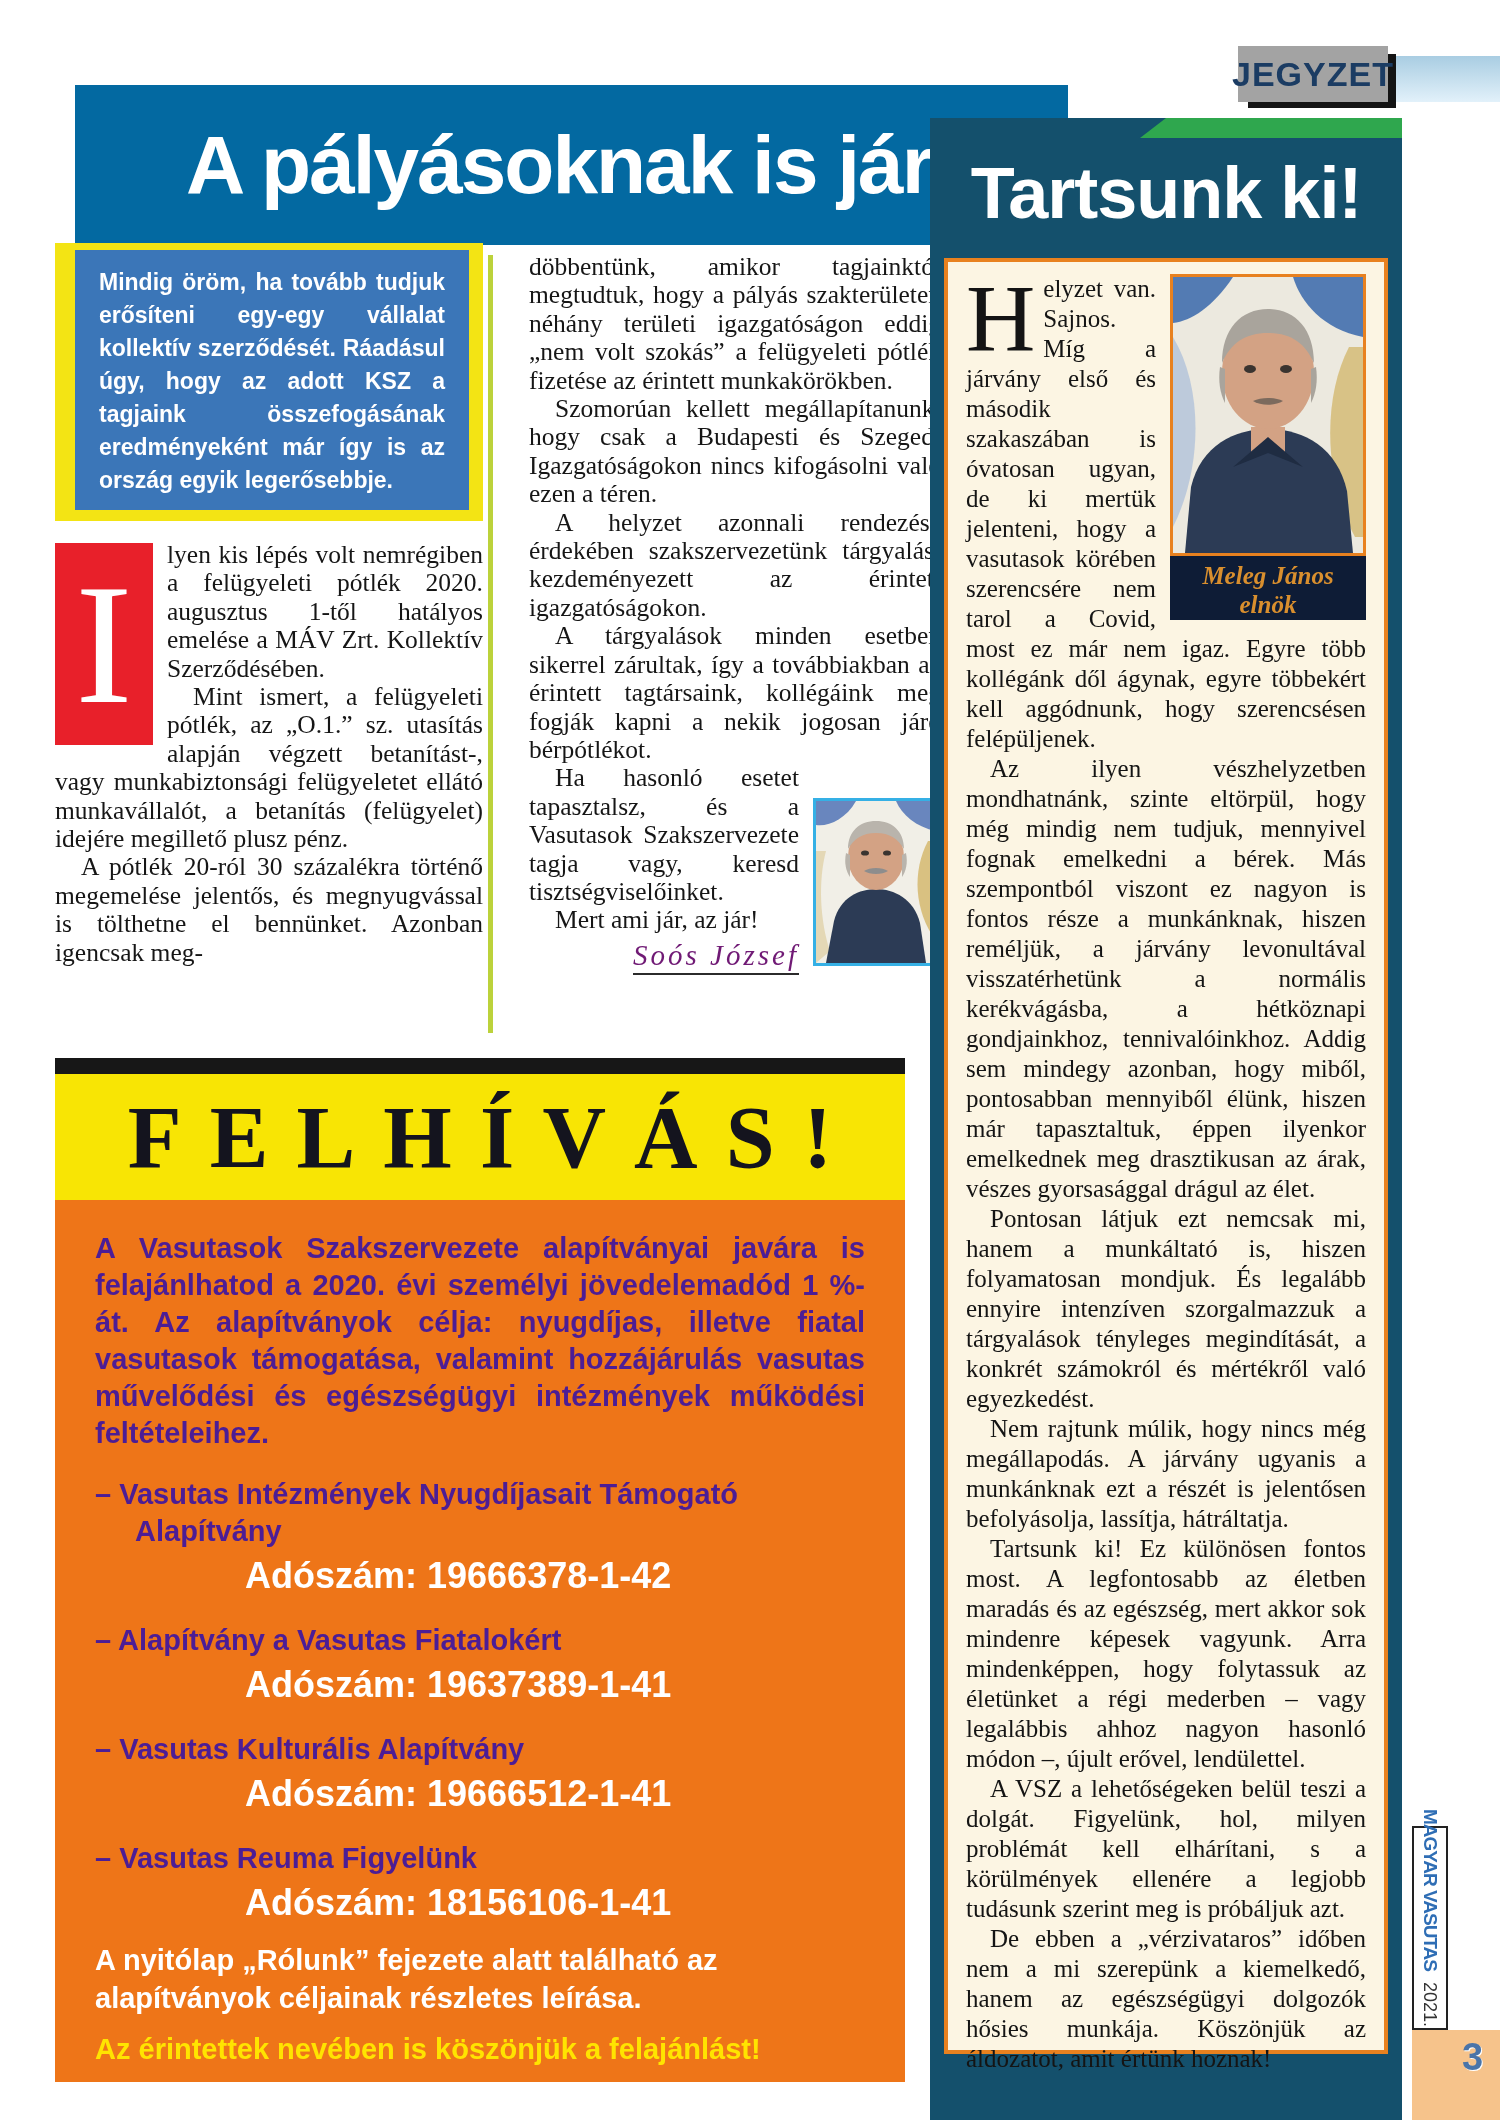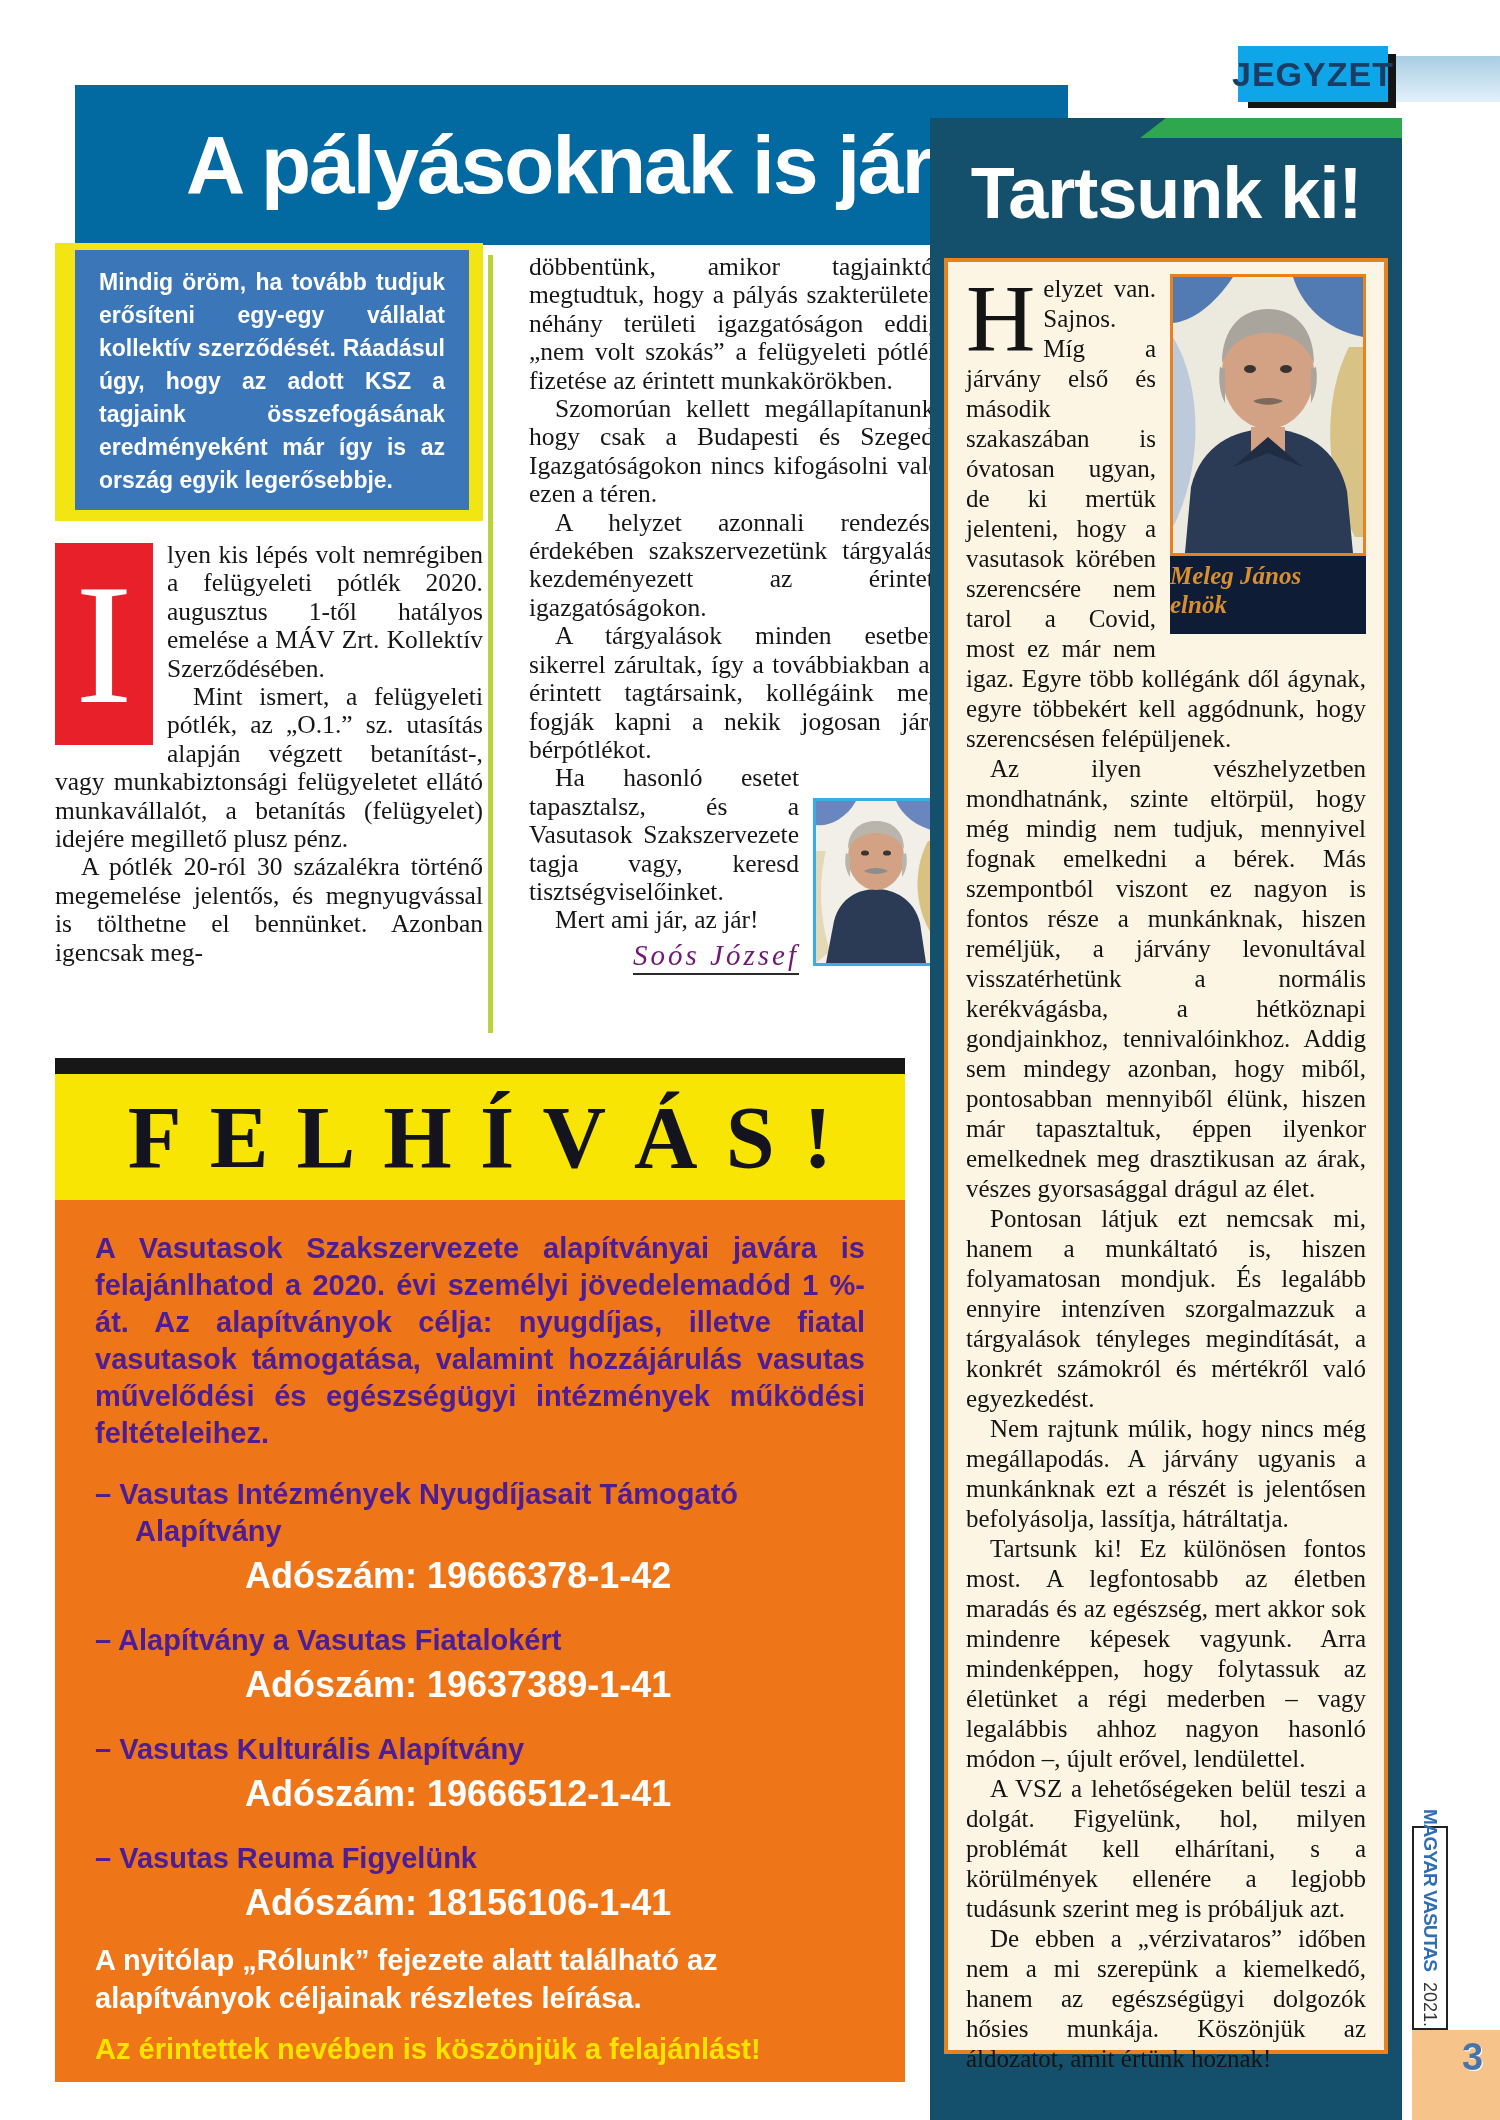--- a/index.html
+++ b/index.html
@@ -4,21 +4,21 @@
 <style>
   * { margin:0; padding:0; box-sizing:border-box; }
   html,body { background:#ffffff; }
   .page { position:relative; width:1500px; height:2120px; background:#fff; overflow:hidden;
           font-family:"Liberation Serif", serif; color:#1a1a1a; }
 
   
   .jegyzet-bar { position:absolute; left:1238px; top:56px; width:262px; height:46px;
                  background:linear-gradient(180deg,#a9cde2,#e2f1fa); }
   .jegyzet-shadow { position:absolute; left:1248px; top:54px; width:148px; height:54px; background:#141414; }
-  .jegyzet-box { position:absolute; left:1238px; top:46px; width:150px; height:56px; background:#0ea5e9;
+  .jegyzet-box { position:absolute; left:1238px; top:46px; width:150px; height:56px; background:#a3a3a3;
                  display:flex; align-items:center; justify-content:center; }
   .jegyzet-box span { font-family:"Liberation Sans",sans-serif; font-weight:900; font-size:34px;
                       color:#1b3c63; letter-spacing:1px; }
 
   
   .main-title { position:absolute; left:75px; top:85px; width:993px; height:160px; background:#0369a1;
                 display:flex; align-items:center; justify-content:center; }
   .main-title span { font-family:"Liberation Sans",sans-serif; font-weight:900; font-size:82px;
                      color:#ffffff; letter-spacing:-2px; white-space:nowrap; }
 
@@ -72,21 +72,21 @@
   .right-title span { font-family:"Liberation Sans",sans-serif; font-weight:900; font-size:72px;
                       color:#ffffff; letter-spacing:-1px; white-space:nowrap; }
   .cream { position:absolute; left:944px; top:258px; width:444px; height:1796px; background:#fcf5e3;
            border:4px solid #e8811f; padding:12px 18px; font-size:25px; line-height:30px;
            text-align:justify; color:#141414; }
   .cream p.ind { text-indent:24px; }
   .meleg-block { float:right; width:196px; margin:0 0 6px 14px; }
   .meleg-photo { width:196px; height:282px; border:3px solid #e8811f; background:#ece9df; }
   .meleg-photo svg { display:block; width:100%; height:100%; }
   .meleg-caption { background:#0e1c36; color:#d98f2e; font-style:italic; font-weight:bold;
-                   font-size:25px; line-height:29px; padding:5px 0 15px;
+                   text-align:center; font-size:25px; line-height:29px; padding:5px 0 1px;
                    font-family:"Liberation Serif",serif; }
   .dropcap-H { float:left; font-size:96px; line-height:78px; padding:6px 8px 0 0; color:#141414; }
 
   
   .edge-box { position:absolute; left:1412px; top:1826px; width:36px; height:204px; background:#ffffff;
               border:2px solid #222; display:flex; align-items:center; justify-content:center; }
   .edge-box .vtext { writing-mode:vertical-rl; white-space:nowrap; font-family:"Liberation Sans",sans-serif; }
   .edge-mag { font-weight:900; font-size:19px; color:#2f6eb5; letter-spacing:-1px; }
   .edge-issue { font-size:18px; color:#333333; margin-top:6px; }
   .pagenum-box { position:absolute; left:1412px; top:2030px; width:88px; height:90px; background:#f6c38b; }

